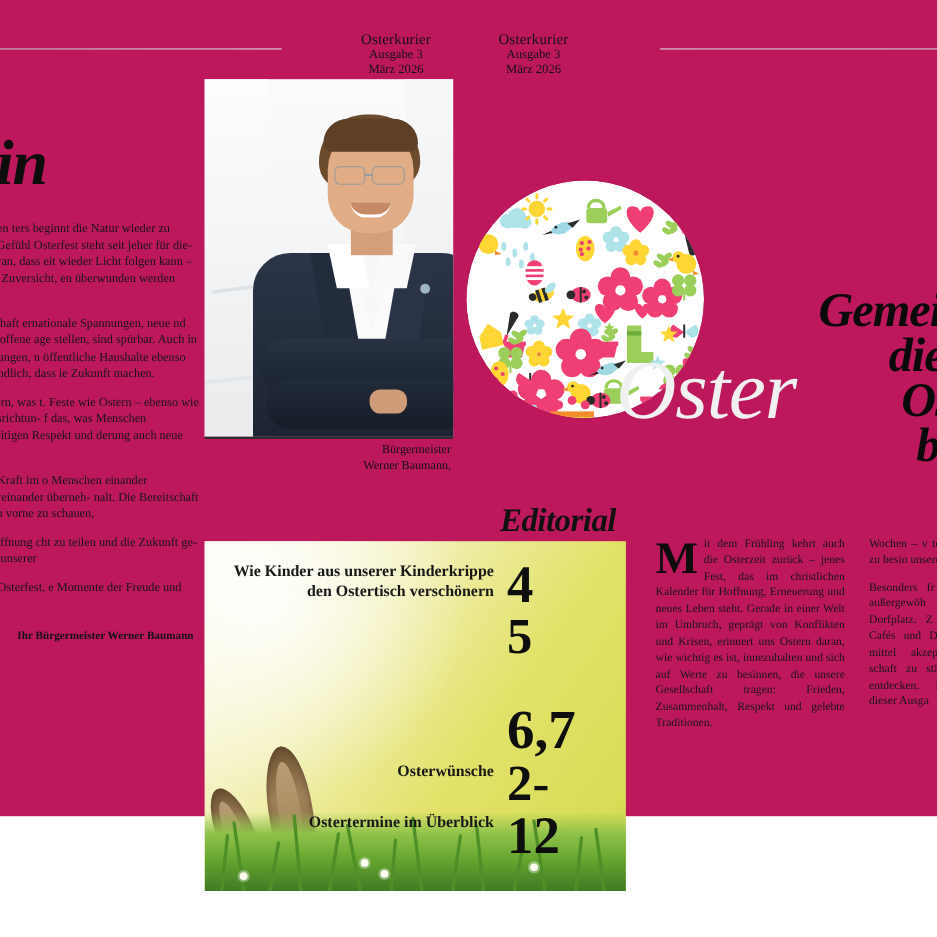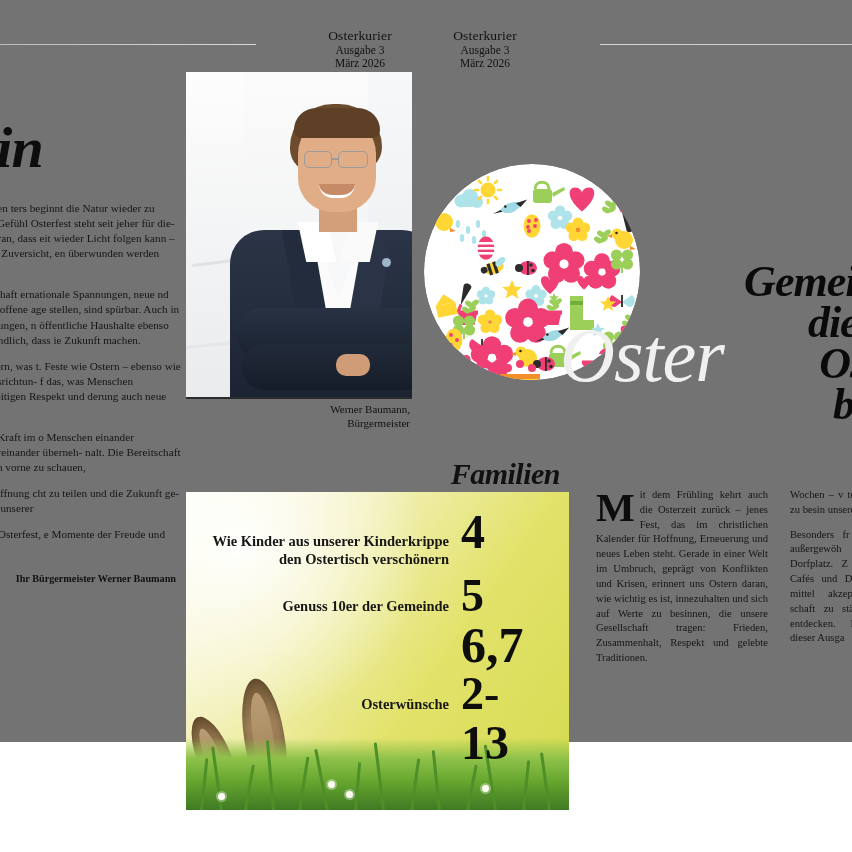--- a/index.html
+++ b/index.html
@@ -1,19 +1,19 @@
 <!DOCTYPE html>
 <html><head>
 <meta charset="utf-8">
 <style>
   * { margin:0; padding:0; box-sizing:border-box; }
   html,body { width:852px; height:852px; overflow:hidden; background:#ffffff; }
   body { font-family:"Liberation Serif", serif; color:#1a1a1a; }
 
-  .page { position:relative; width:852px; height:742px; background:#737373; }
+  .page { position:relative; width:852px; height:742px; background:#be185d; }
 
   
   .rule-left  { position:absolute; left:0;   top:44px; width:256px; height:1px;
                 background:linear-gradient(to right,#bdbdbd,#d9d9d9); }
   .rule-right { position:absolute; left:600px; top:44px; width:252px; height:1px;
                 background:linear-gradient(to right,#d6d6d6,#c9c9c9); }
 
   
   .masthead { position:absolute; text-align:center; line-height:1.18; }
   .masthead .mh-title { font-size:13.5px; letter-spacing:.2px; color:#111; }
@@ -135,27 +135,27 @@
     border-radius:50% 50% 42% 42%; box-shadow:inset 0 0 8px rgba(60,40,20,.5); }
   .toc .ear-inner { position:absolute; background:linear-gradient(to bottom,#c2a57c,#9d7f53);
     border-radius:50% 50% 40% 40%; opacity:.85; }
   .toc .daisy { position:absolute; width:7px; height:7px; background:#fdfdf2;
     border-radius:50%; box-shadow:0 0 0 2px rgba(255,255,255,.35); }
 
   .toc-list { position:absolute; left:24px; top:20px; right:12px; }
   .toc-row { display:flex; align-items:flex-start; justify-content:flex-end;
     margin-bottom:9px; position:relative; z-index:4; }
   .toc-label { flex:0 1 auto; text-align:right; font-size:14.5px; font-weight:700;
-    line-height:1.22; color:#171717; padding-right:12px; max-width:250px;margin-top:21px; }
+    line-height:1.22; color:#171717; padding-right:12px; max-width:250px; }
   .toc-page { flex:0 0 96px; text-align:left; font-size:46px; font-weight:700;
     line-height:.82; color:#0e0e0e; font-family:"Liberation Serif", serif; }
   .toc-row.r1 .toc-page { font-size:48px; }
   .toc-row.r2 { margin-top:5px; }
   .toc-row.r2 .toc-page { font-size:46px; }
-  .toc-row.r3 .toc-page { font-size:50px; }
+  .toc-row.r3 .toc-page { font-size:50px;margin-top:36px; }
   .toc-row.r4 .toc-page { font-size:46px; }
   .toc-row.r5 .toc-page { font-size:48px; }
 
   
   .rcol { position:absolute; top:488px; font-size:10.6px; line-height:1.40;
     text-align:justify; color:#151515; }
   #rcol-1 { left:596px; width:172px; }
   #rcol-2 { left:790px; width:130px; }
   .rcol p { margin-bottom:10px; }
   .rcol .dropcap::first-letter {
@@ -218,22 +218,22 @@
     <div class="glasses-r"></div>
     <div class="glasses-br"></div>
     <div class="smile"></div>
     <div class="arm"></div>
     <div class="arm2"></div>
     <div class="hand"></div>
     <div class="pin"></div>
   </div>
   <div class="portrait-rule"></div>
   <div class="portrait-caption">
+    <div>Bürgermeister</div>
     <div>Werner Baumann,</div>
-    <div>Bürgermeister</div>
   </div>
 
   <div class="collage">
     <svg width="216" height="216" viewBox="0 0 216 216" aria-hidden="true">
       <defs>
         <clipPath id="circ">
             <circle cx="108" cy="108" r="108"></circle>
           </clipPath>
         <g id="flower5">
           <circle cx="0" cy="-9" r="6.6"></circle>
@@ -556,21 +556,21 @@
   <div class="watermark">
     <span>Oster</span><br>
   </div>
   <div class="headline">
     <span class="hl-line">Gemeins</span>
     <span class="hl-line">die tr</span>
     <span class="hl-line">Oste</span>
     <span class="hl-line">beu</span>
   </div>
 
-  <div class="editorial-head">Familien</div>
+  <div class="editorial-head">Editorial</div>
 
   <div class="toc">
     <div class="ear" style="left:58px; top:186px; width:40px; height:116px; transform:rotate(-9deg);">
       <div class="ear-inner" style="left:9px; top:14px; width:20px; height:88px;"></div>
     </div>
     <div class="ear" style="left:12px; top:222px; width:34px; height:92px; transform:rotate(-22deg);">
       <div class="ear-inner" style="left:8px; top:12px; width:16px; height:68px;"></div>
     </div>
     <div class="grass"></div>
     <div class="blade" style="left:14px;  height:52px; transform:rotate(6deg);"></div>
@@ -591,32 +591,32 @@
     <div class="daisy" style="left:160px; bottom:12px;"></div>
     <div class="daisy" style="left:296px; bottom:18px;"></div>
     <div class="daisy" style="left:32px;  bottom:10px;"></div>
 
     <div class="toc-list">
       <div class="toc-row r1">
         <div class="toc-label">Wie Kinder aus unserer Kinderkrippe den Ostertisch verschönern</div>
         <div class="toc-page">4</div>
       </div>
       <div class="toc-row r2">
-        <div class="toc-label">Genuss 10er der Gemeinde</div>
         <div class="toc-page">5</div>
       </div>
       <div class="toc-row r3">
         <div class="toc-page">6,7</div>
       </div>
       <div class="toc-row r4">
         <div class="toc-label">Osterwünsche</div>
         <div class="toc-page">2-</div>
       </div>
       <div class="toc-row r5">
-        <div class="toc-page">13</div>
+        <div class="toc-label">Ostertermine im Überblick</div>
+        <div class="toc-page">12</div>
       </div>
     </div>
   </div>
 
   <div class="rcol" id="rcol-1">
     <p class="dropcap">Mit dem Frühling kehrt auch die Osterzeit zurück – jenes Fest, das im christlichen Kalender für Hoffnung, Erneuerung und neues Leben steht. Gerade in einer Welt im Umbruch, geprägt von Konflikten und Krisen, erinnert uns Ostern daran, wie wichtig es ist, innezuhalten und sich auf Werte zu besinnen, die unsere Gesellschaft tragen: Frieden, Zusammenhalt, Respekt und gelebte Traditionen.</p>
   </div>
 
   <div class="rcol-clip">
     <div class="rcol" id="rcol-2" style="width:130px;">

